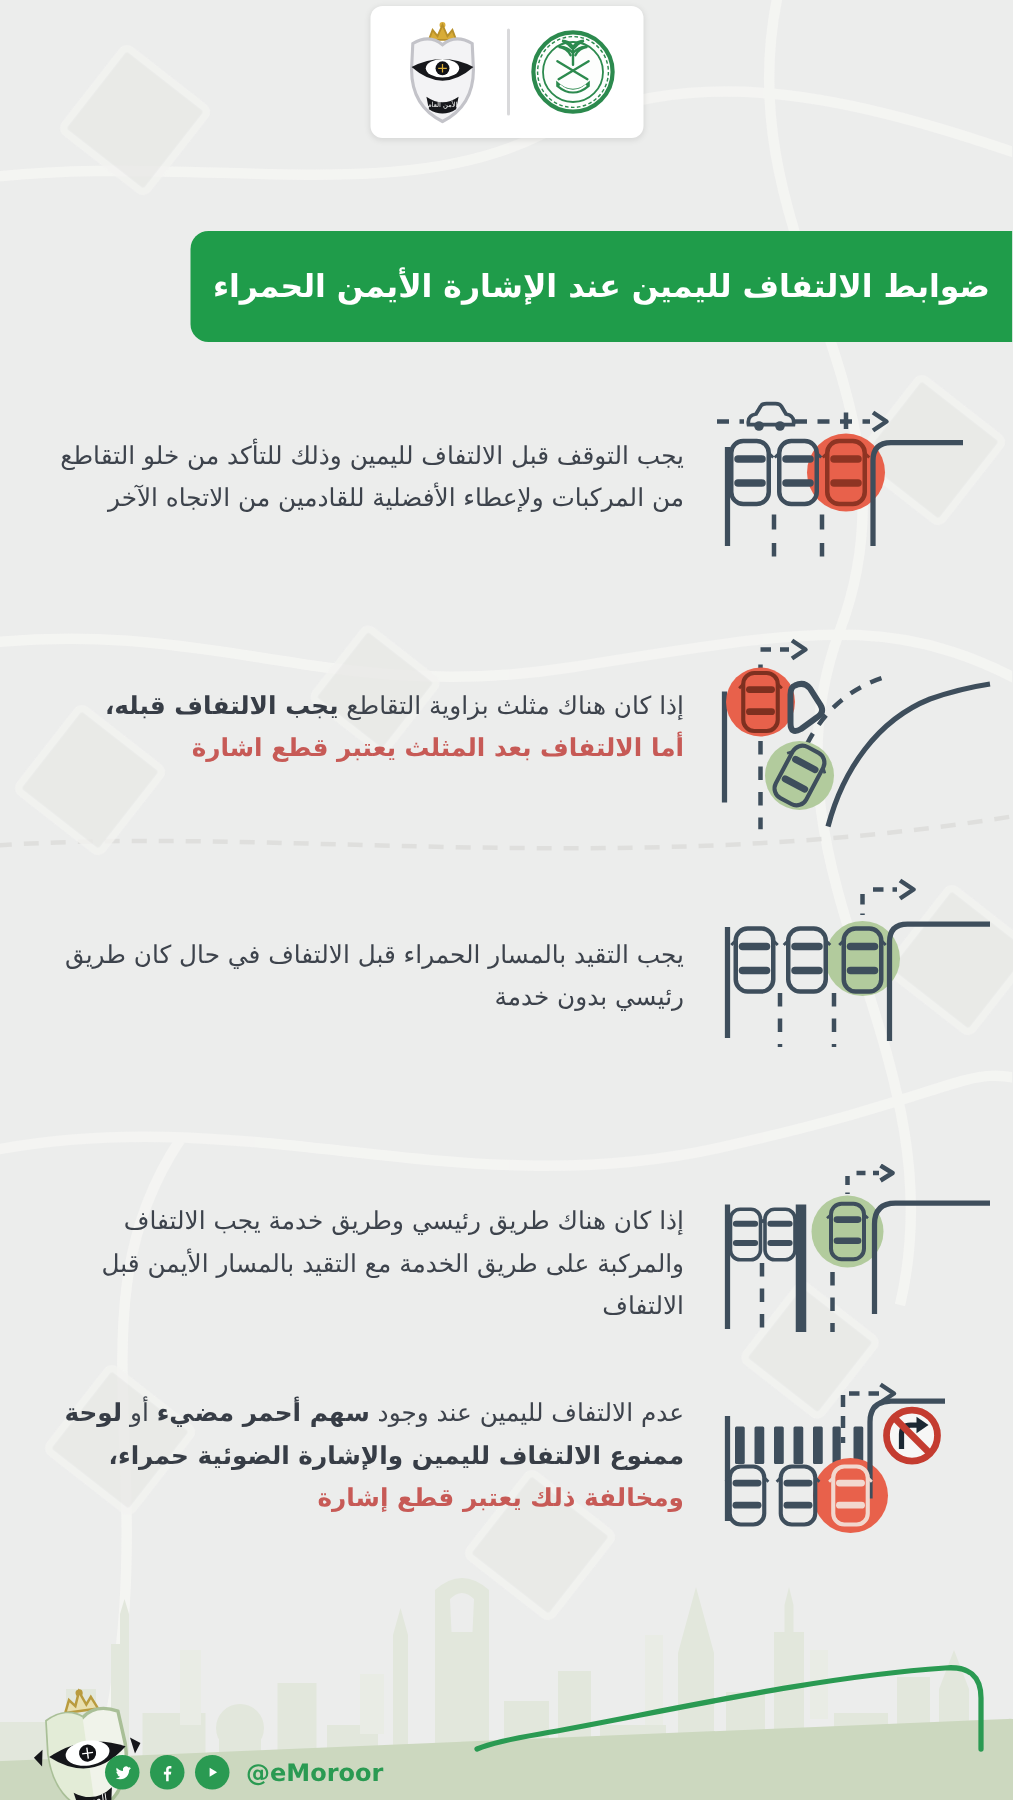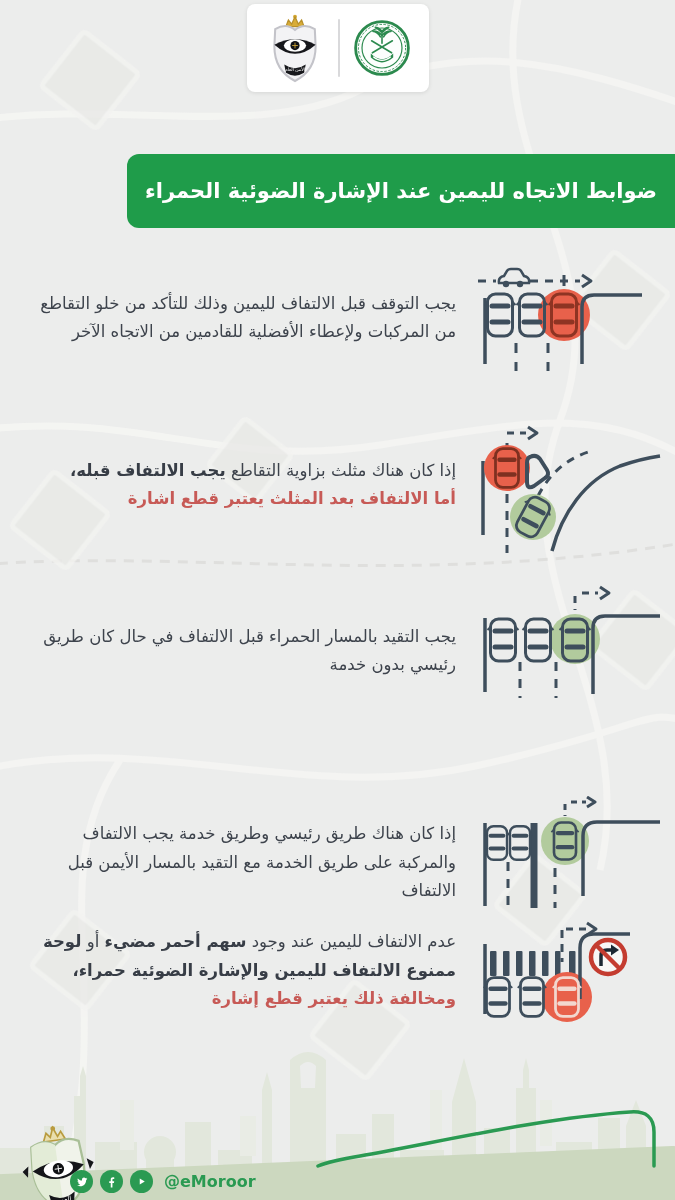--- a/index.html
+++ b/index.html
@@ -109,21 +109,21 @@
       <path d="M15,40 Q40,27 65,40 Q40,62 15,40 Z" fill="#17181c"></path>
       <ellipse cx="40" cy="41" rx="13.5" ry="7.5" fill="#ffffff"></ellipse>
       <circle cx="40" cy="41" r="5.6" fill="#111217"></circle>
       <path d="M36.5,41 h7 M40,37.5 v7" stroke="#d8ac37" stroke-width="1" fill="none"></path>
       <path d="M27,64 q13,9 26,0 l-2,10 q-11,7 -22,0 z" fill="#17181c"></path>
       <text x="40" y="72" font-size="5.5" fill="#ffffff" text-anchor="middle">الأمن العام</text>
     </svg>
   </div>
 
   <div class="abs title-banner">
-    <span>ضوابط الاتجاه لليمين عند الإشارة الضوئية الحمراء</span>
+    <span>ضوابط الالتفاف لليمين عند الإشارة الأيمن الحمراء</span>
   </div>
 
   <div class="abs row" style="top:248px;height:140px;">
     <svg class="diagram" viewBox="0 0 195 135">
       <g stroke="#3e4e5c" fill="none" stroke-width="3">
         <path d="M8,30 H26" stroke-dasharray="8 7"></path>
         <path d="M60,30 H110" stroke-dasharray="8 7"></path>
         <path d="M112,24 L121,30 L112,36" stroke-linejoin="round"></path>
       </g>
       <g>
@@ -182,21 +182,21 @@
       <path d="M123,110 V44 Q123,32 135,32 H190" stroke="#3e4e5c" stroke-width="3.5" fill="none"></path>
       <use href="#tcar" transform="translate(33,56)" color="#3e4e5c"></use>
       <use href="#tcar" transform="translate(68,56)" color="#3e4e5c"></use>
       <use href="#tcar" transform="translate(105,56)" color="#3e4e5c"></use>
     </svg>
     <div class="txt">
       <span>يجب التقيد بالمسار الحمراء قبل الالتفاف في حال كان طريق رئيسي بدون خدمة</span>
     </div>
   </div>
 
-  <div class="abs row" style="top:792px;height:142px;">
+  <div class="abs row" style="top:772px;height:142px;">
     <svg class="diagram" viewBox="0 0 195 135">
       <g stroke="#3e4e5c" fill="none" stroke-width="3">
         <path d="M95,8 V20" stroke-dasharray="6 5"></path>
         <path d="M101,6 H116" stroke-dasharray="6 5"></path>
         <path d="M117,1 L125,6 L117,11" stroke-linejoin="round"></path>
         <path d="M15,27 V110" stroke-width="3.5"></path>
         <path d="M38,66 V112" stroke-dasharray="9 8"></path>
         <path d="M64,27 V112" stroke-width="7"></path>
         <path d="M85,72 V112" stroke-dasharray="9 8"></path>
       </g>

